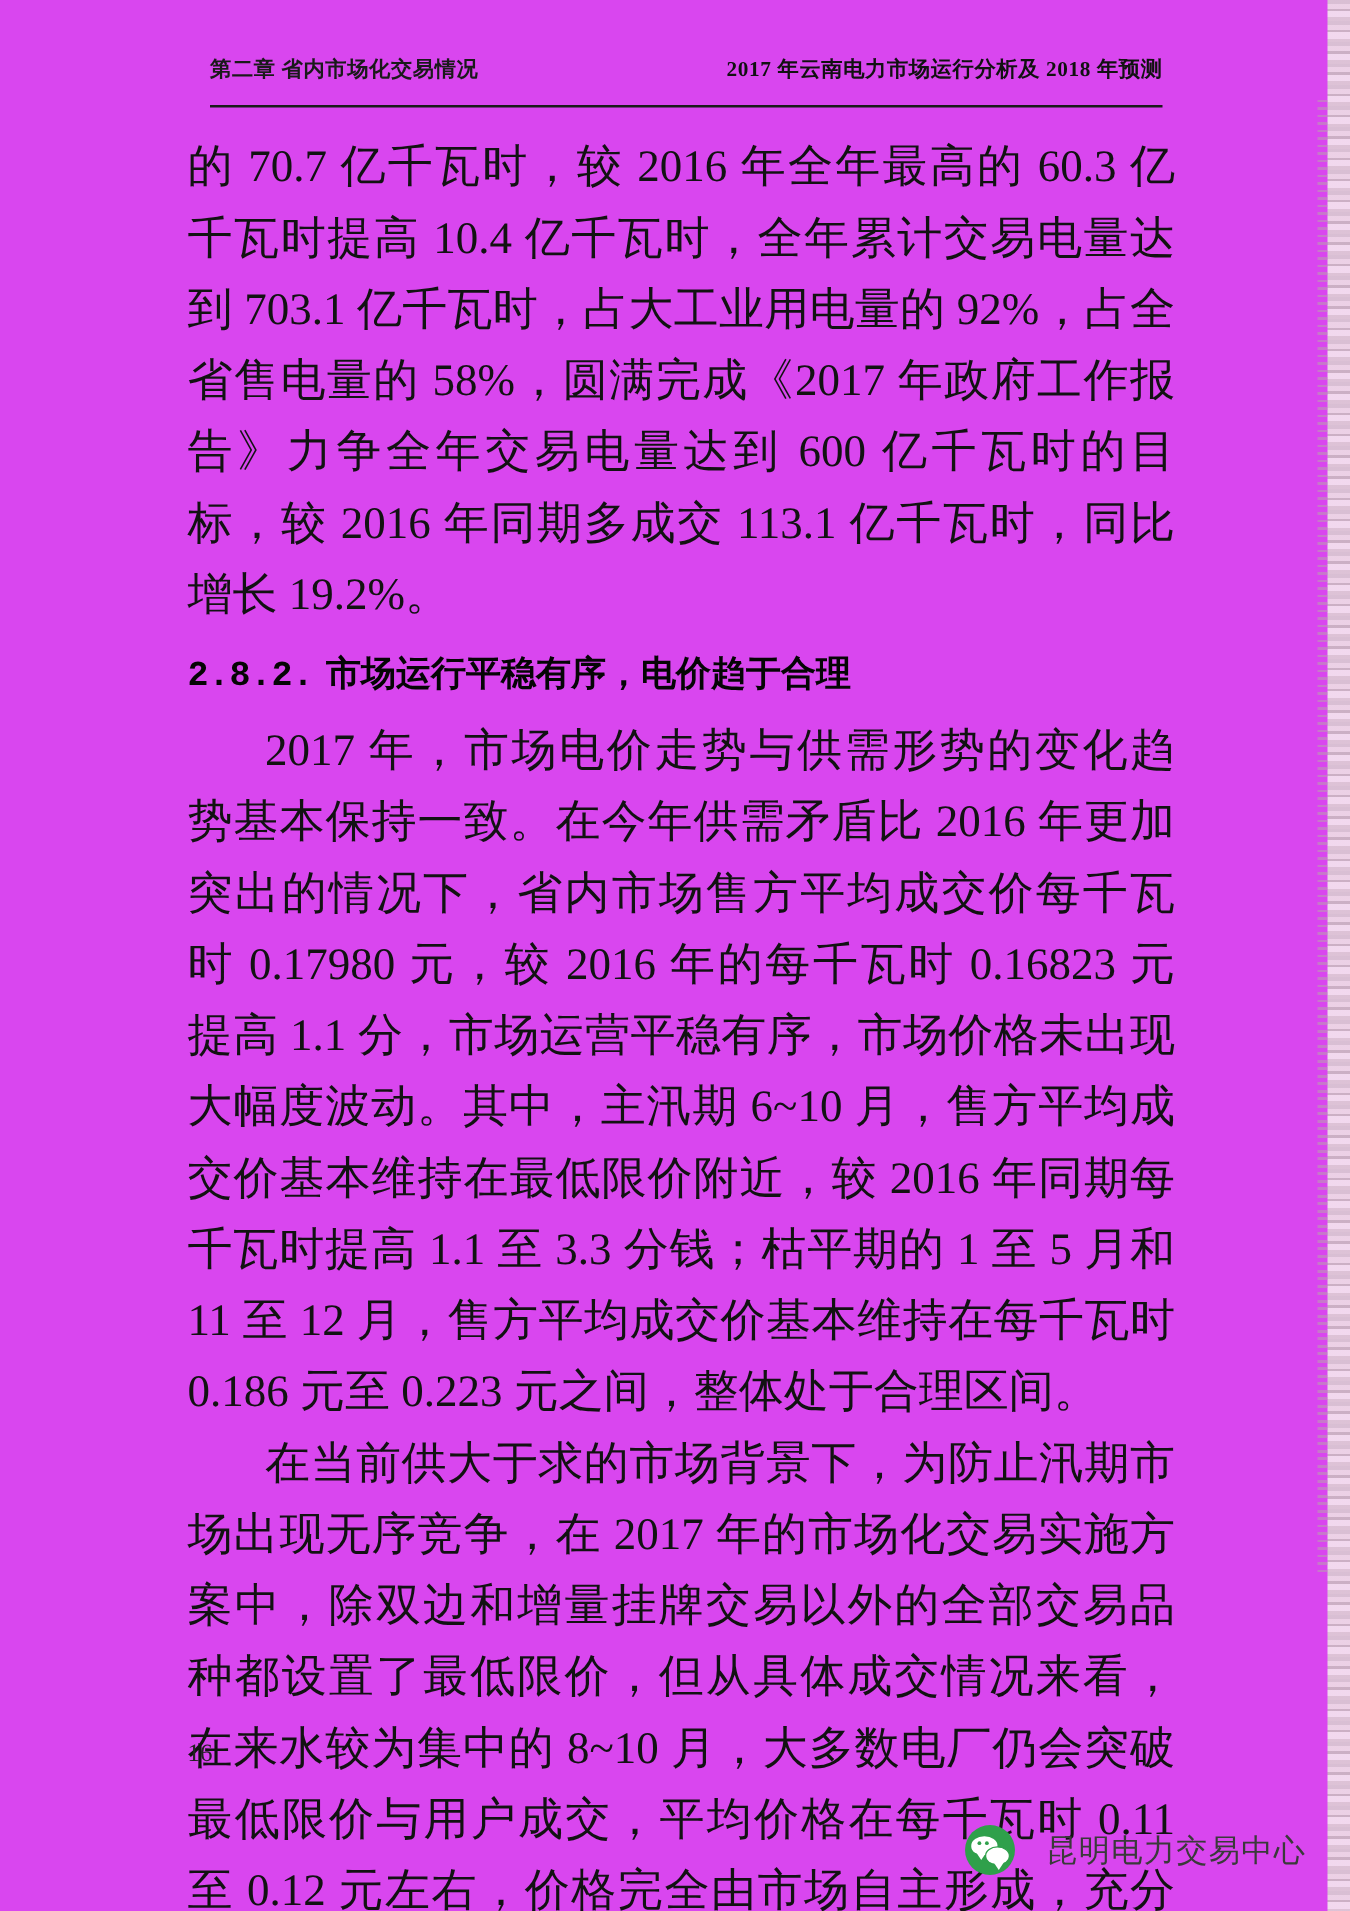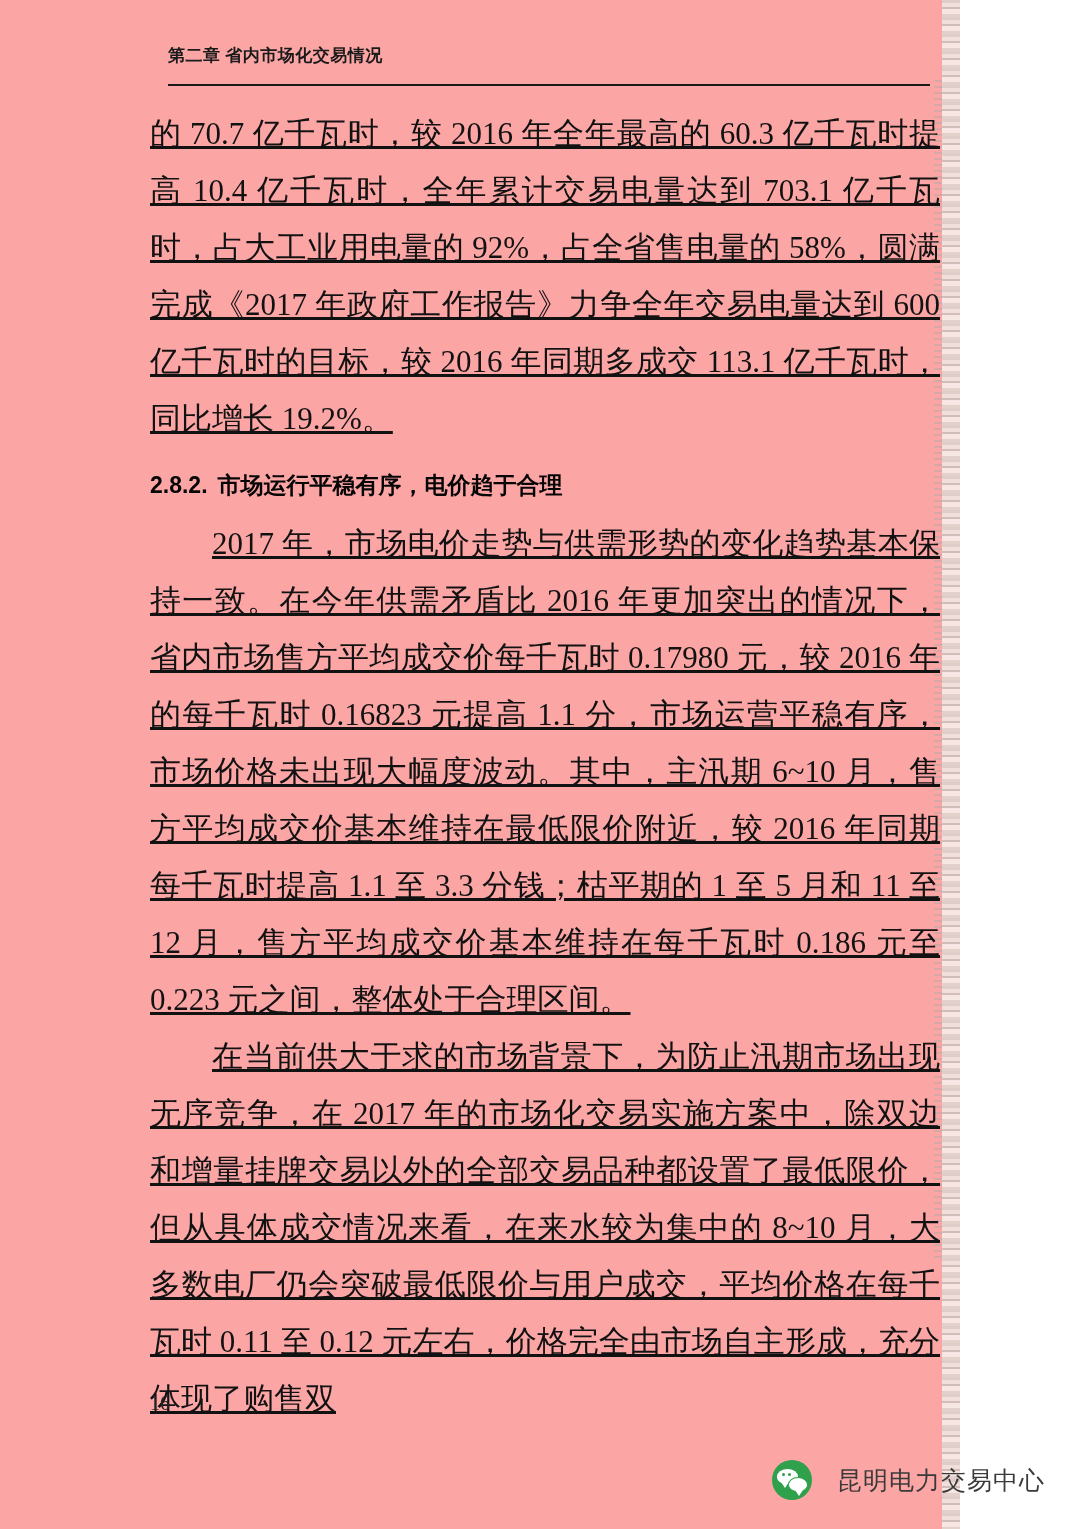--- a/index.html
+++ b/index.html
@@ -12,23 +12,23 @@
     height: 1529px;
     position: relative;
     font-family: "Liberation Serif", "DejaVu Serif", serif;
     color: #111111;
     overflow: hidden;
   }
 
   .page {
     position: absolute;
     left: 0; top: 0;
-    width: 960px;
+    width: 1080px;
     height: 1529px;
-    background: #fca5a5;
+    background: #d946ef;
   }
 
   
   .scan-edge {
     position: absolute;
     right: 0;
     top: 0;
     width: 18px;
     height: 1529px;
     background: repeating-linear-gradient(
@@ -90,41 +90,40 @@
   
   .content {
     position: absolute;
     left: 150px;
     top: 105px;
     width: 790px;
   }
 
   p.para {
     margin: 0;
-    font-size: 31px;
+    font-size: 36px;
     line-height: 57px;
     text-align: justify;
     text-justify: inter-ideograph;
     text-indent: 0;
     color: #121212;
     letter-spacing: 0px;
-    text-decoration: underline;
   }
   p.indent {
     text-indent: 62px;
   }
 
   h3.heading {
     margin: 10px 0 2px 0;
-    font-size: 23px;
+    font-size: 28px;
     line-height: 56px;
     font-weight: 700;
     color: #050505;
     letter-spacing: 0px;
-    font-family: Liberation Sans, sans-serif;
+    font-family: Liberation Mono, monospace;
   }
   h3.heading .num {
     margin-right: 10px;
   }
 
   
   .page-number {
     position: absolute;
     left: 150px;
     top: 1392px;
@@ -202,20 +201,21 @@
 </head>
 <body>
 
 <div class="page">
 
   <div class="scan-edge"></div>
   <div class="scan-edge2"></div>
 
   <div class="header">
     <div class="left">第二章  省内市场化交易情况</div>
+    <div class="right">2017 年云南电力市场运行分析及 2018 年预测</div>
   </div>
   <div class="header-rule"></div>
 
   <div class="content">
 
     <p class="para">的 70.7 亿千瓦时，较 2016 年全年最高的 60.3 亿千瓦时提高 10.4 亿千瓦时，全年累计交易电量达到 703.1 亿千瓦时，占大工业用电量的 92%，占全省售电量的 58%，圆满完成《2017 年政府工作报告》力争全年交易电量达到 600 亿千瓦时的目标，较 2016 年同期多成交 113.1 亿千瓦时，同比增长 19.2%。</p>
 
     <h3 class="heading">
       <span class="num">2.8.2.</span><span>市场运行平稳有序，电价趋于合理</span>
     </h3>

